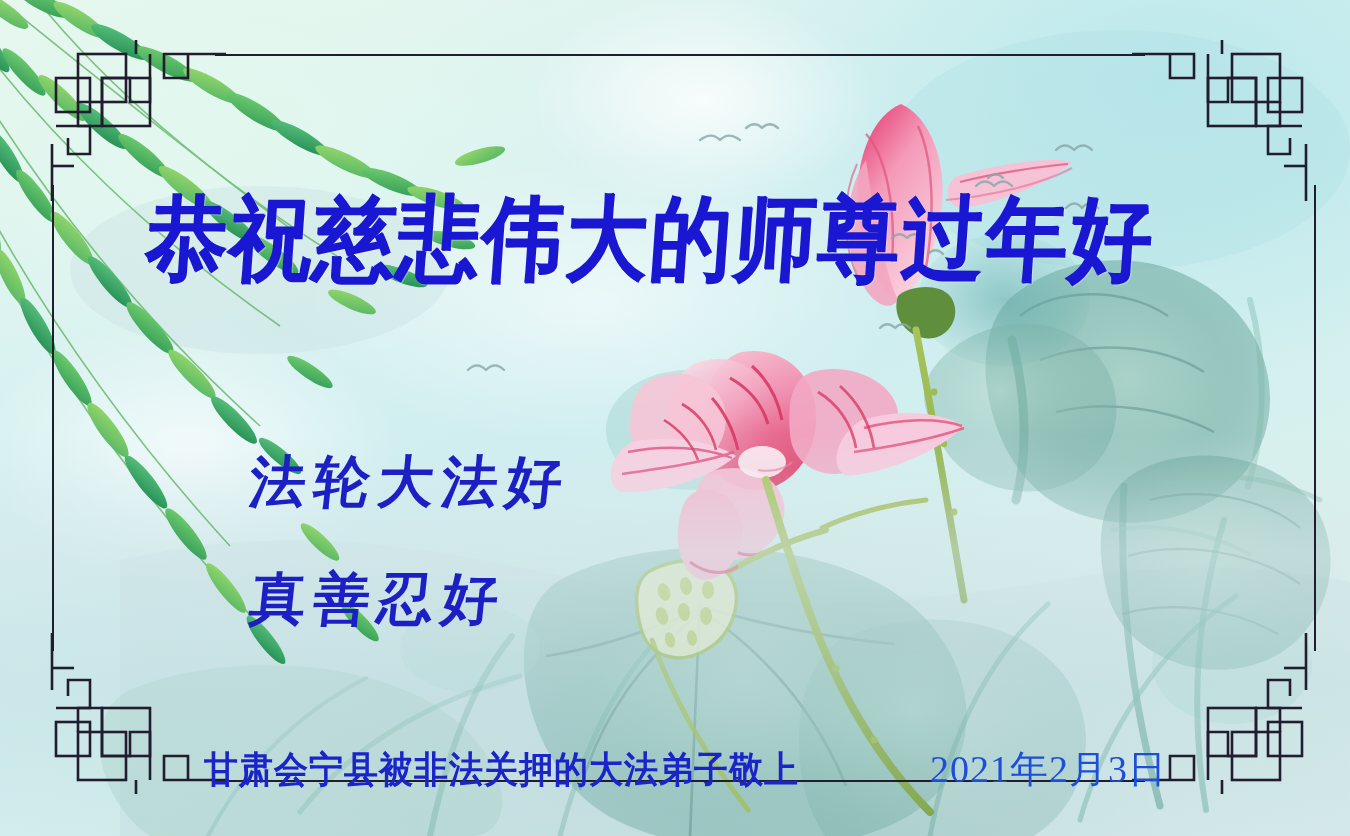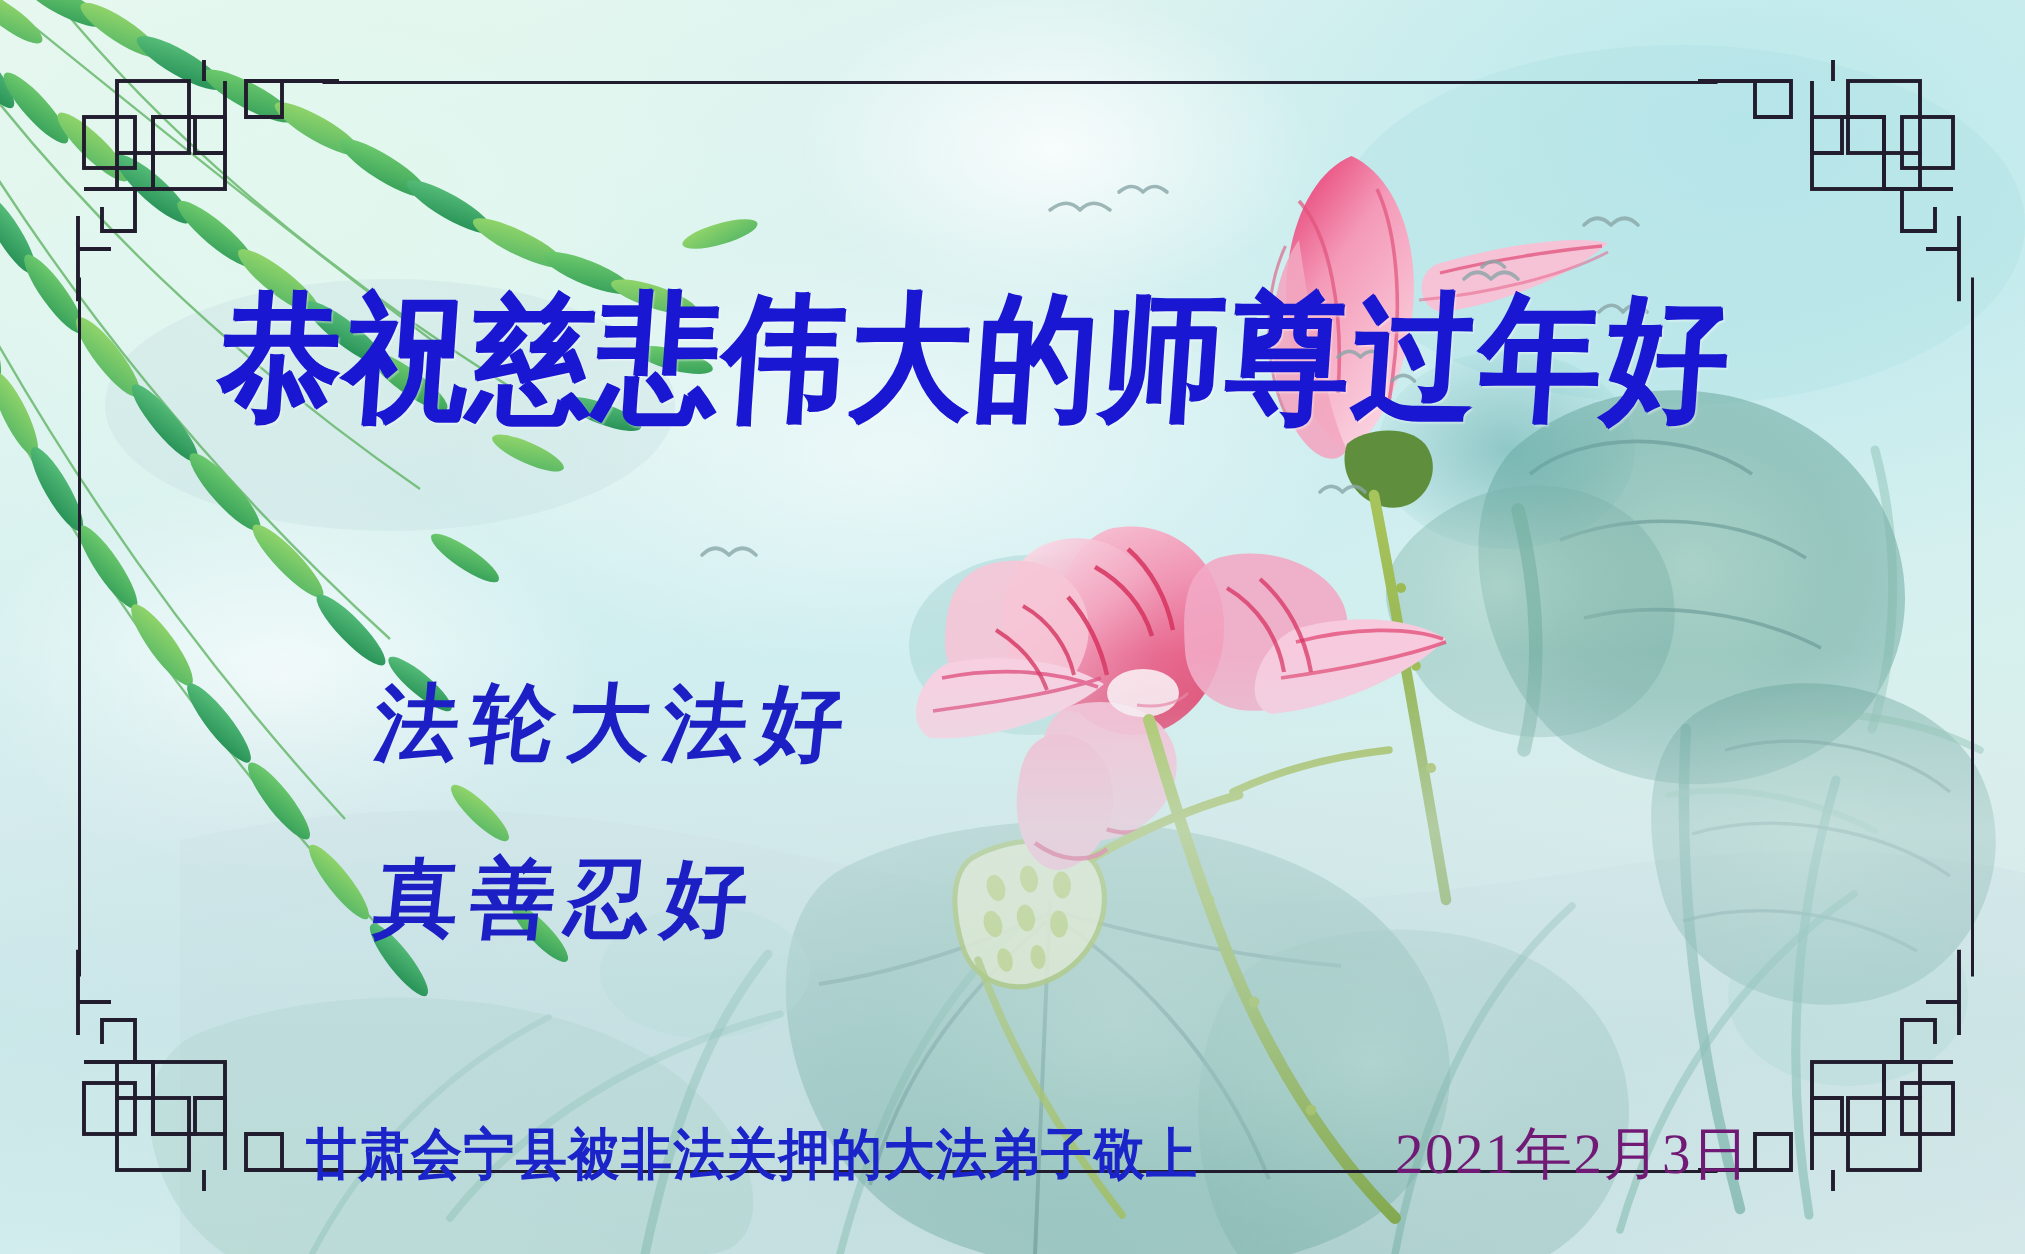--- a/index.html
+++ b/index.html
@@ -104,21 +104,21 @@
     transform: scaleY(1.08);
     transform-origin: left top;
   }
   .cdate {
     position: absolute;
     left: 930px;
     top: 744px;
     font-family: "Liberation Serif", serif;
     font-size: 38px;
     font-weight: 400;
-    color: #701a75;
+    color: #1d4ed8;
     letter-spacing: 1px;
     white-space: nowrap;
   }
 </style>
 </head>
 <body>
 
 <div id="card">
 
   <div class="bg-layer bg-base"></div>

